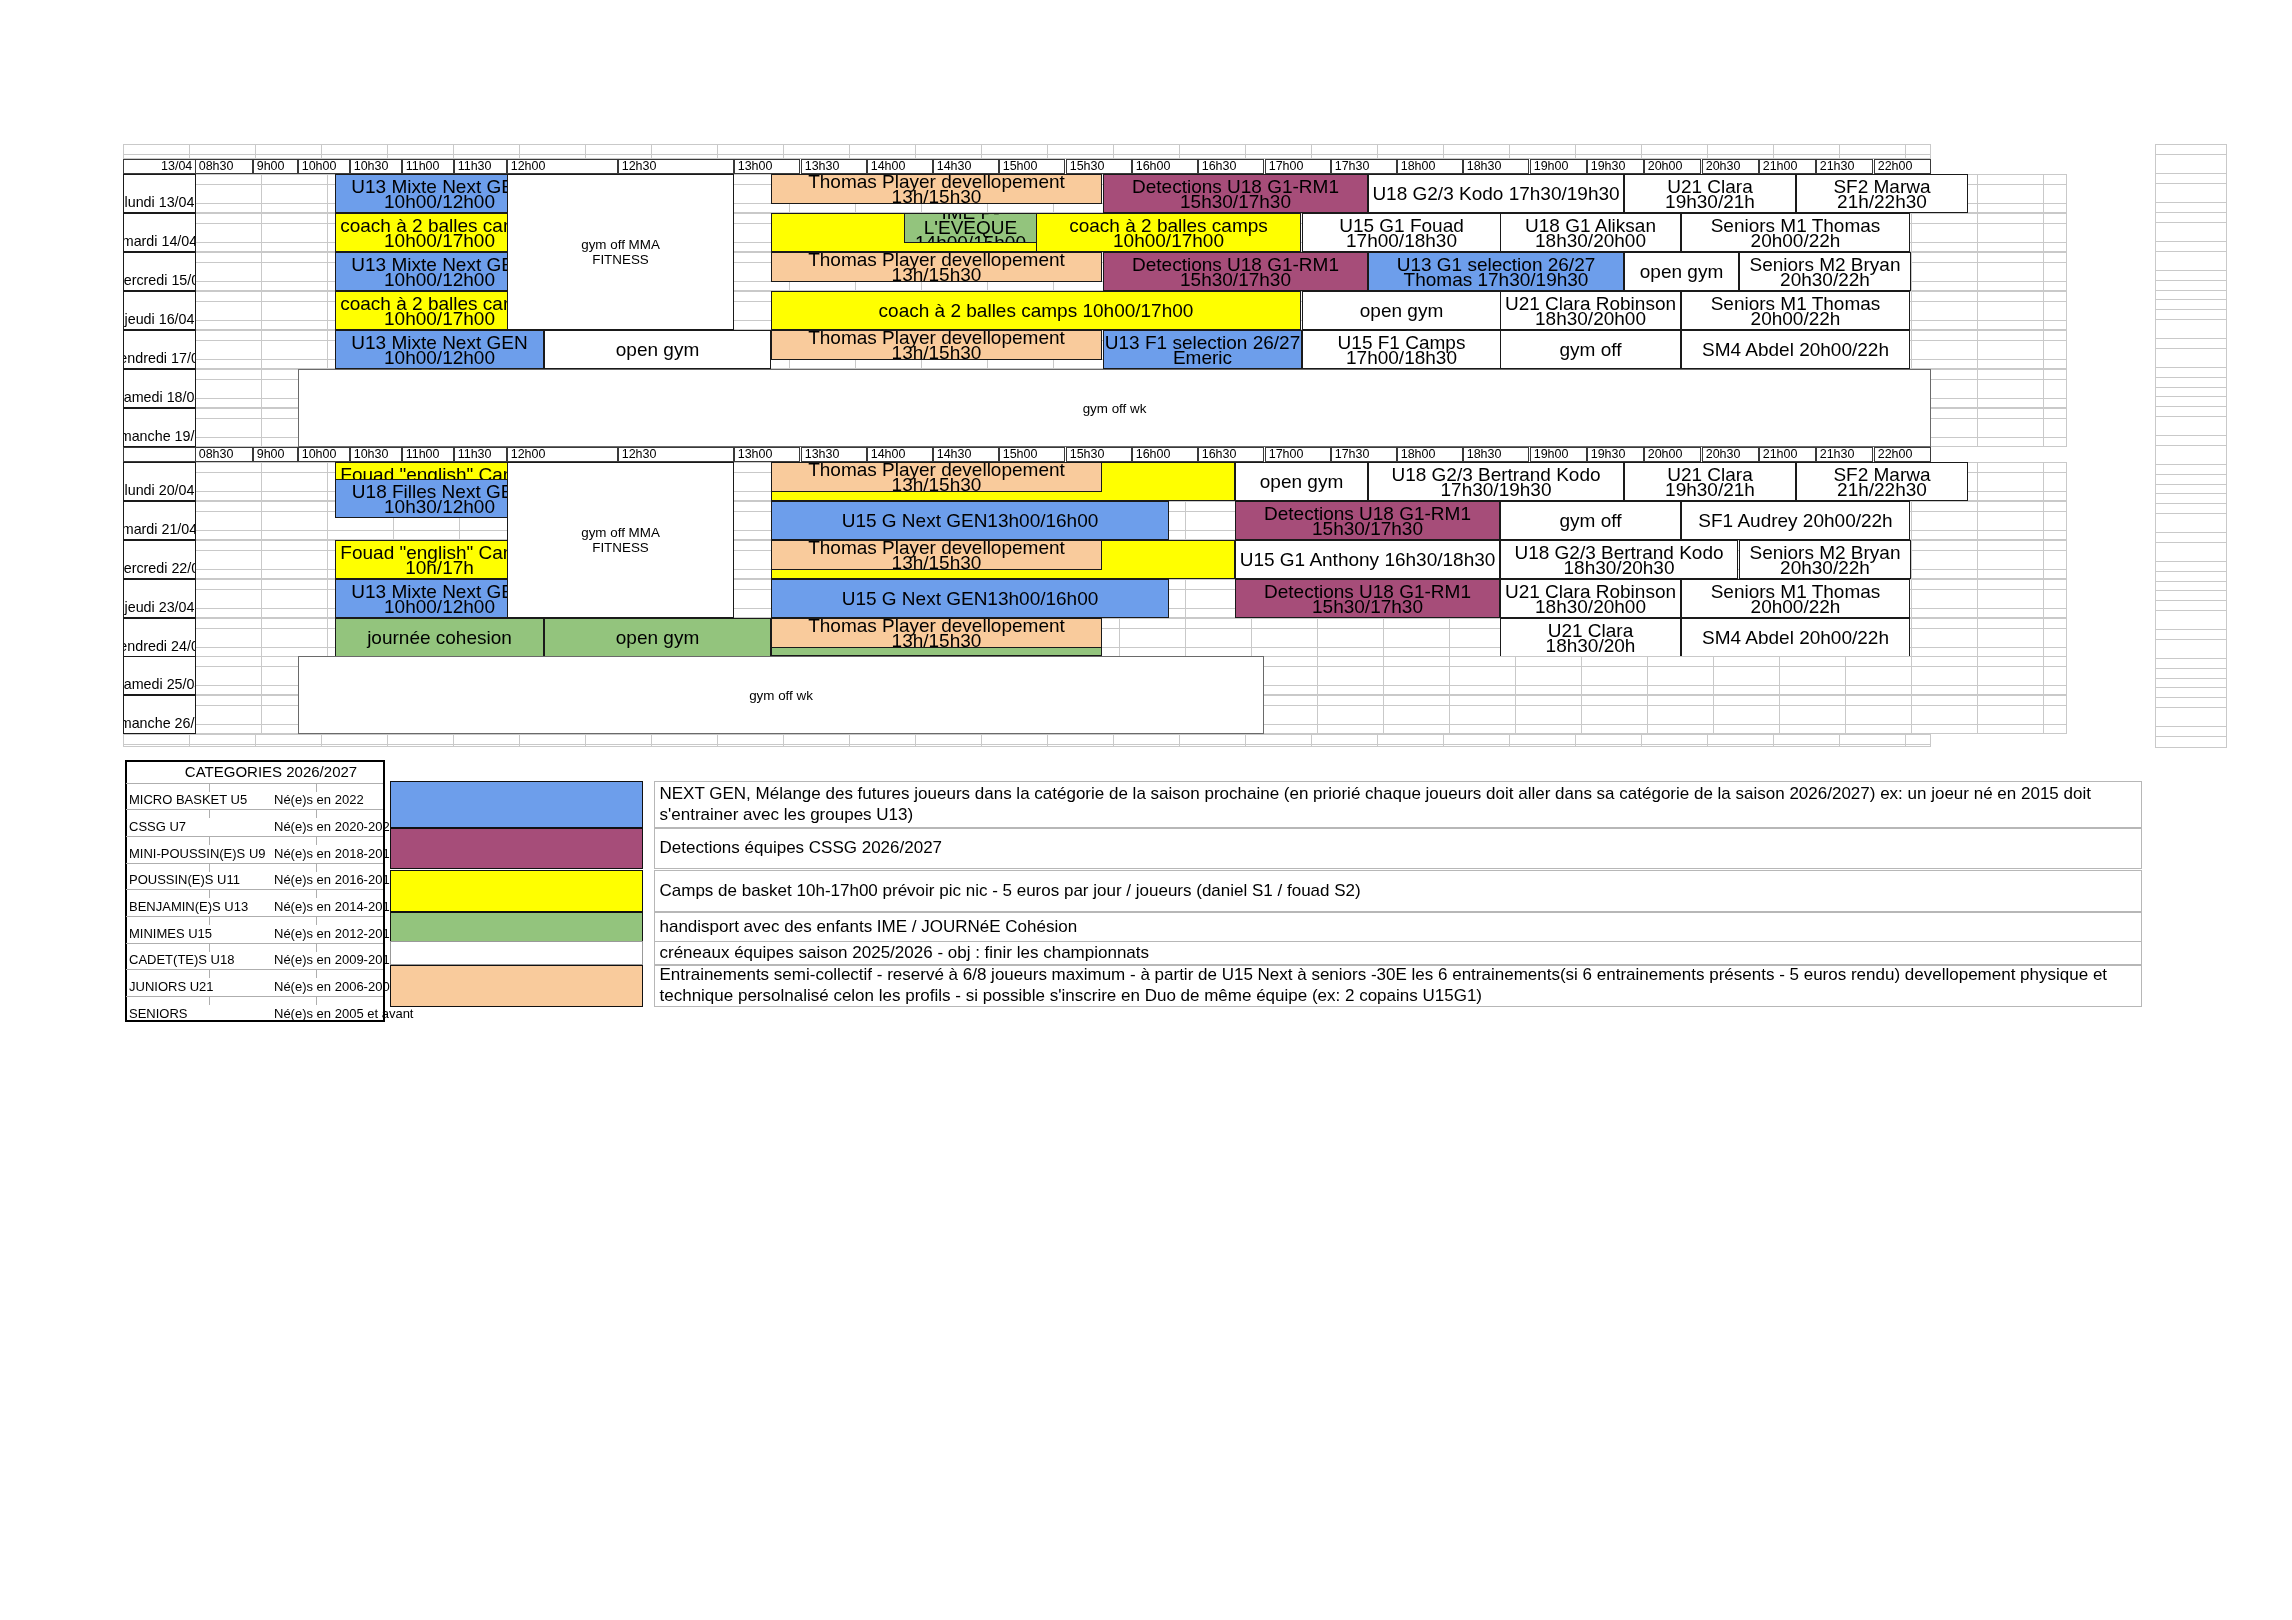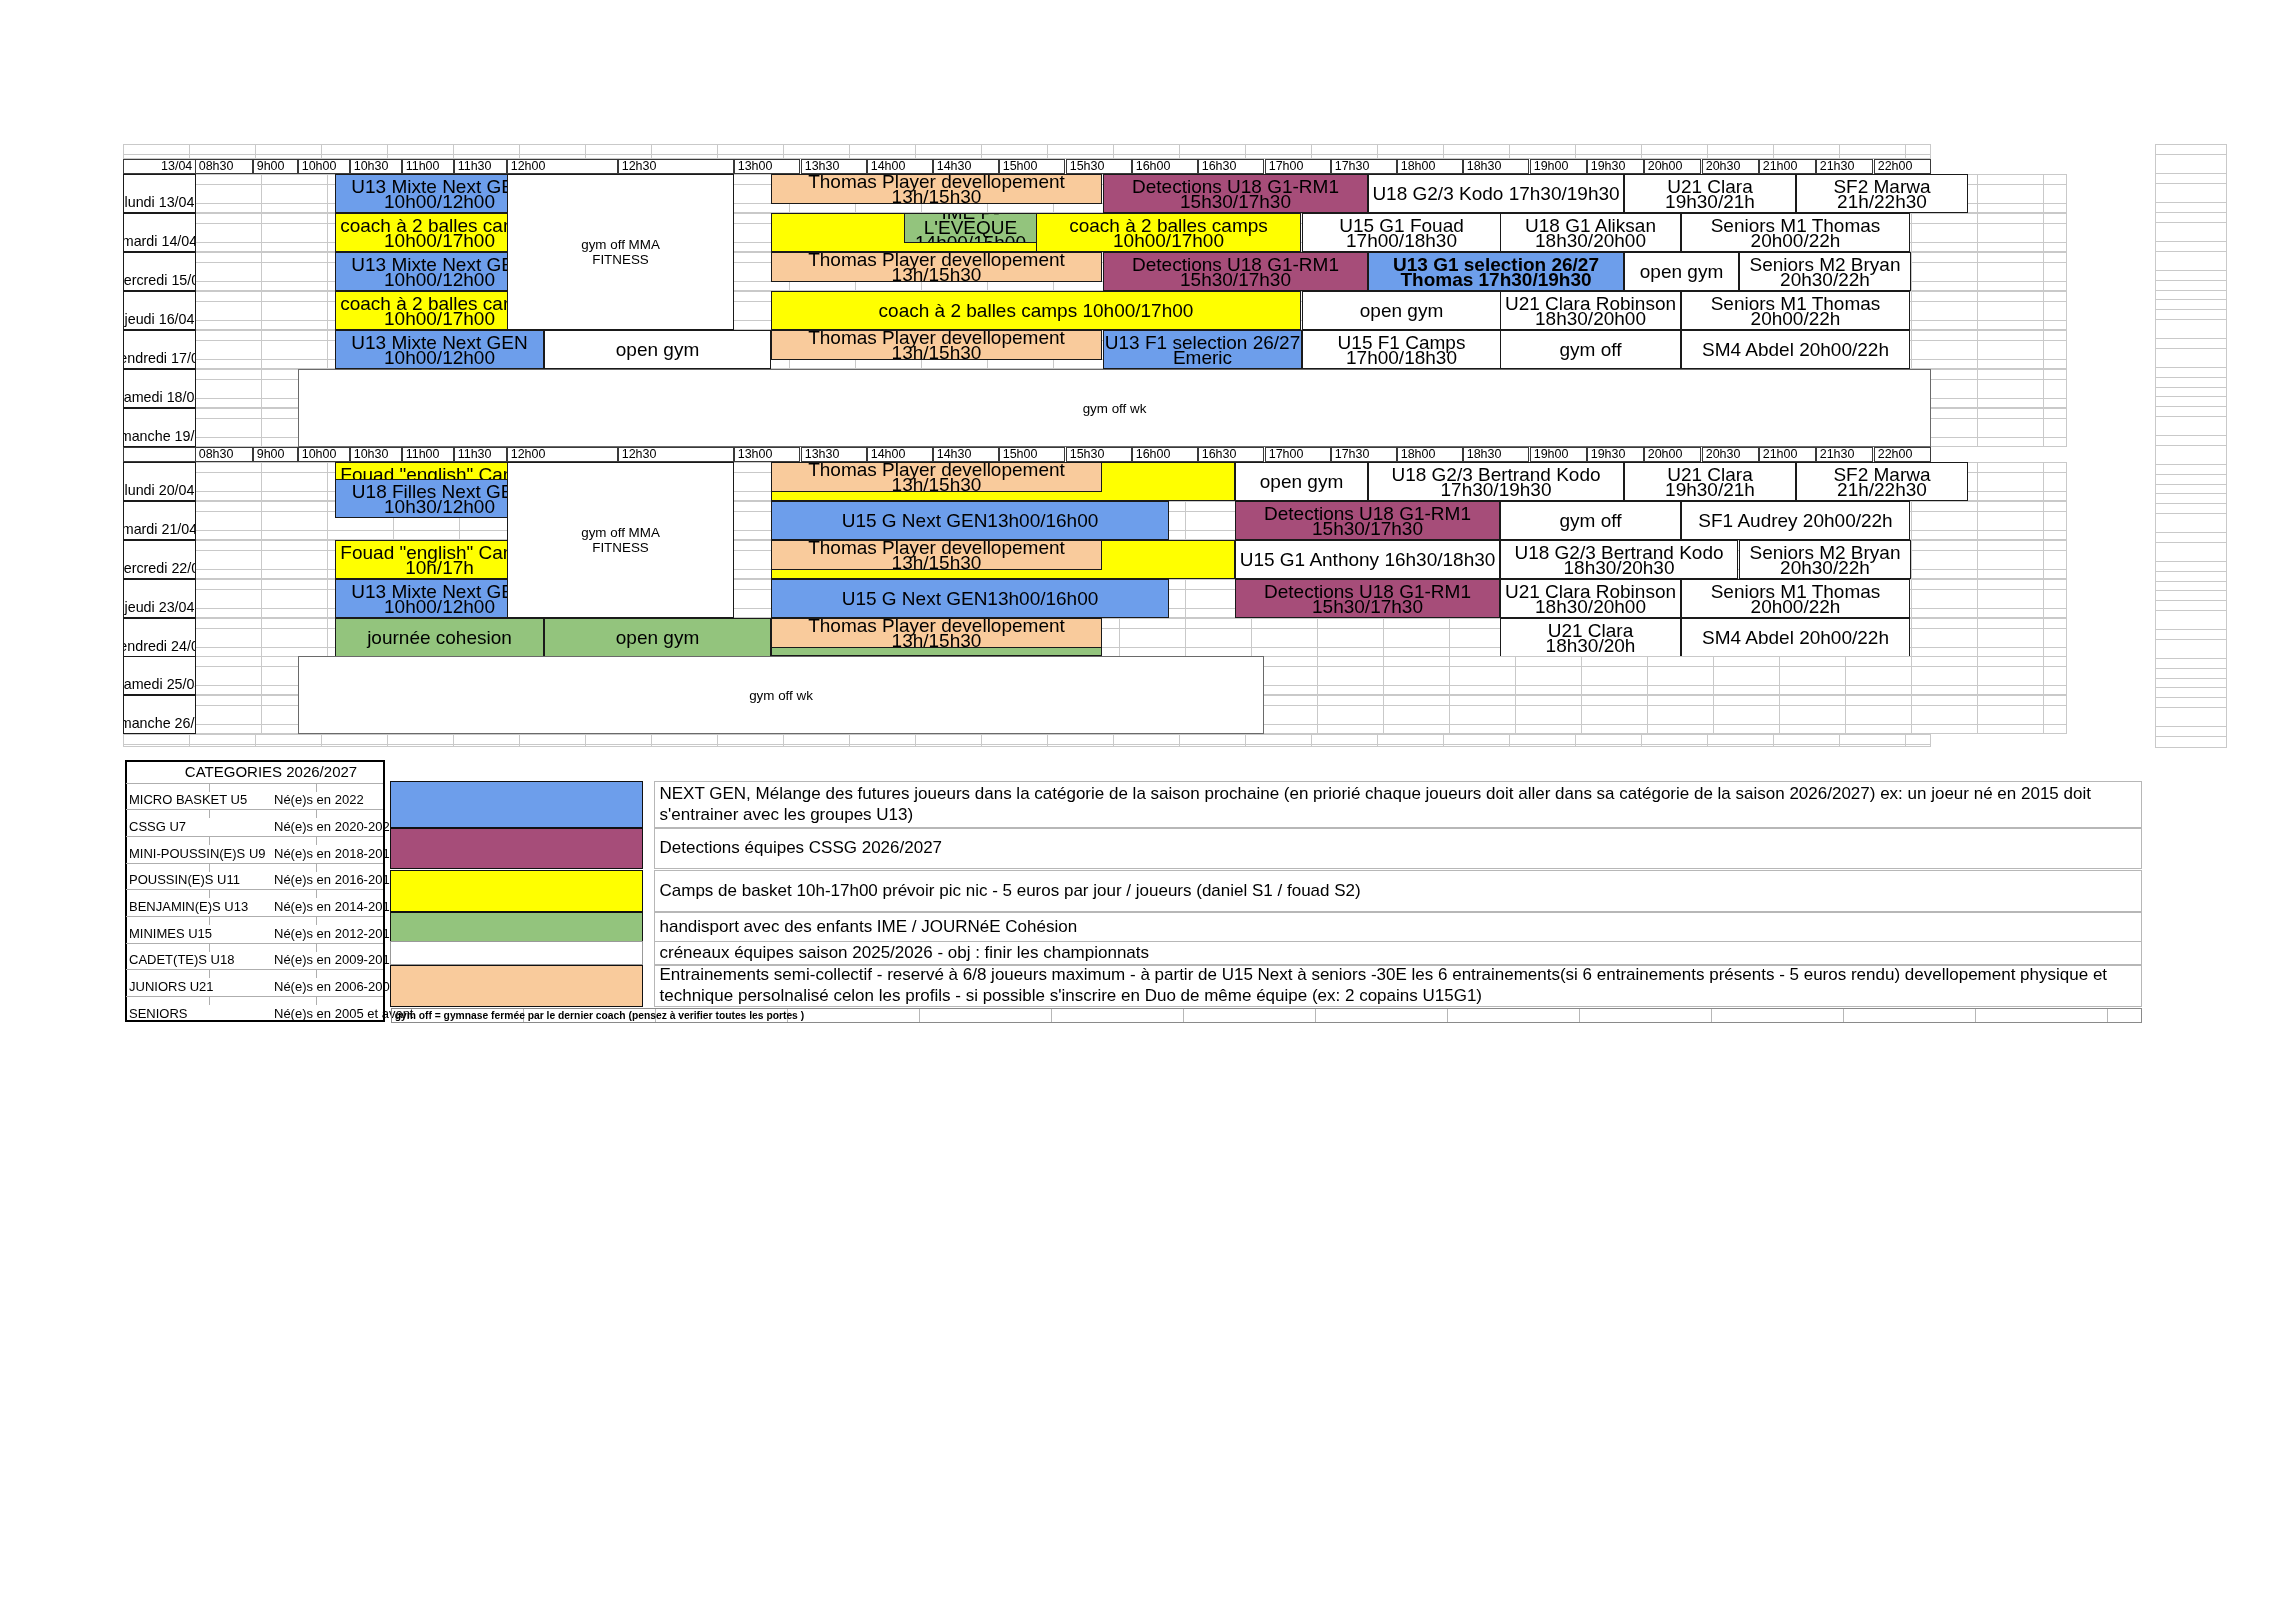--- a/index.html
+++ b/index.html
@@ -87,21 +87,21 @@
 14h00/15h00</div>
       <div class="cell evt" style="left: 999px; top: 213px; width: 265px; height: 39px; background: rgb(255, 255, 0);">coach à 2 balles camps 10h00/17h00</div>
       <div class="cell evt" style="left: 1265px; top: 213px; width: 199px; height: 39px; background: rgb(255, 255, 255);">U15 G1 Fouad 17h00/18h30</div>
       <div class="cell evt" style="left: 1463px; top: 213px; width: 181px; height: 39px; background: rgb(255, 255, 255);">U18 G1 Aliksan 18h30/20h00</div>
       <div class="cell evt" style="left: 1644px; top: 213px; width: 229px; height: 39px; background: rgb(255, 255, 255);">Seniors M1 Thomas 20h00/22h</div>
       <div class="rowtex" style="left: 195px; top: 252px; width: 1872px; height: 39px;"></div>
       <div class="cell daycell" style="left: 123px; top: 252px; width: 73px; height: 39px;">mercredi 15/04</div>
       <div class="cell evt" style="left: 298px; top: 252px; width: 209px; height: 39px; background: rgb(109, 158, 235);">U13 Mixte Next GEN 10h00/12h00</div>
       <div class="cell evt" style="left: 734px; top: 252px; width: 331px; height: 29.6px; background: rgb(249, 203, 156);">Thomas Player devellopement 13h/15h30</div>
       <div class="cell evt" style="left: 1066px; top: 252px; width: 265px; height: 39px; background: rgb(166, 77, 121);">Detections U18 G1-RM1 15h30/17h30</div>
-      <div class="cell evt" style="left: 1331px; top: 252px; width: 256px; height: 39px; background: rgb(109, 158, 235); font-weight: bold;">U13 G1 selection 26/27 Thomas 17h30/19h30</div>
+      <div class="cell evt" style="left: 1331px; top: 252px; width: 256px; height: 39px; background: rgb(109, 158, 235);">U13 G1 selection 26/27 Thomas 17h30/19h30</div>
       <div class="cell evt" style="left: 1587px; top: 252px; width: 115px; height: 39px; background: rgb(255, 255, 255);">open gym</div>
       <div class="cell evt" style="left: 1702px; top: 252px; width: 172px; height: 39px; background: rgb(255, 255, 255);">Seniors M2 Bryan 20h30/22h</div>
       <div class="rowtex" style="left: 195px; top: 291px; width: 1872px; height: 39px;"></div>
       <div class="cell daycell" style="left: 123px; top: 291px; width: 73px; height: 39px;">jeudi 16/04</div>
       <div class="cell evt" style="left: 298px; top: 291px; width: 209px; height: 39px; background: rgb(255, 255, 0);">coach à 2 balles camps 10h00/17h00</div>
       <div class="cell evt" style="left: 734px; top: 291px; width: 530px; height: 39px; background: rgb(255, 255, 0);">coach à 2 balles camps 10h00/17h00</div>
       <div class="cell evt" style="left: 1265px; top: 291px; width: 199px; height: 39px; background: rgb(255, 255, 255);">open gym</div>
       <div class="cell evt" style="left: 1463px; top: 291px; width: 181px; height: 39px; background: rgb(255, 255, 255);">U21 Clara Robinson 18h30/20h00</div>
       <div class="cell evt" style="left: 1644px; top: 291px; width: 229px; height: 39px; background: rgb(255, 255, 255);">Seniors M1 Thomas 20h00/22h</div>
       <div class="rowtex" style="left: 195px; top: 330px; width: 1872px; height: 39px;"></div>
@@ -252,15 +252,14 @@
       <div class="desc" style="left: 654px; top: 828px; width: 1488px; height: 41px;">Detections équipes CSSG 2026/2027</div>
       <div class="swatch" style="left: 390px; top: 870px; width: 253px; height: 42px; background: rgb(255, 255, 0);"></div>
       <div class="desc" style="left: 654px; top: 870px; width: 1488px; height: 42px;">Camps de basket 10h-17h00 prévoir pic nic - 5 euros par jour / joueurs (daniel S1 / fouad S2)</div>
       <div class="swatch" style="left: 390px; top: 912px; width: 253px; height: 29.6px; background: rgb(147, 196, 125);"></div>
       <div class="desc" style="left: 654px; top: 912px; width: 1488px; height: 29.6px;">handisport avec des enfants IME / JOURNéE Cohésion</div>
       <div class="swatch" style="left: 390px; top: 941px; width: 253px; height: 24px; background: rgb(255, 255, 255); border: 0.9px solid rgb(153, 153, 153);"></div>
       <div class="desc" style="left: 654px; top: 941px; width: 1488px; height: 24px;">créneaux équipes saison 2025/2026 - obj : finir les championnats</div>
       <div class="swatch" style="left: 390px; top: 965px; width: 253px; height: 42px; background: rgb(249, 203, 156);"></div>
       <div class="desc" style="left: 654px; top: 965px; width: 1488px; height: 42px;">Entrainements semi-collectif - reservé à 6/8 joueurs maximum - à partir de U15 Next  à seniors -30E les 6 entrainements(si 6 entrainements présents - 5 euros rendu) devellopement physique et technique persolnalisé celon les profils - si possible s'inscrire en Duo de même équipe (ex:  2 copains U15G1)</div>
     </div>
-  <div class="note" style="left:391px; top:1008px; width:1751px; height:15px;">gym off = gymnase fermée par le dernier coach (pensez à verifier toutes les portes )</div>
 </div>
 
 
 </body></html>

